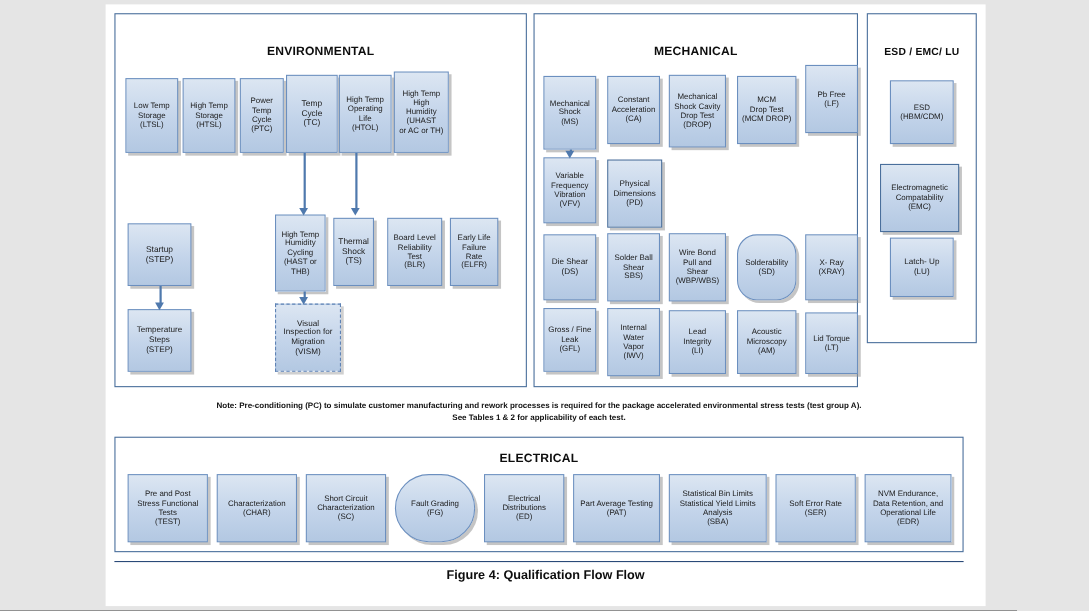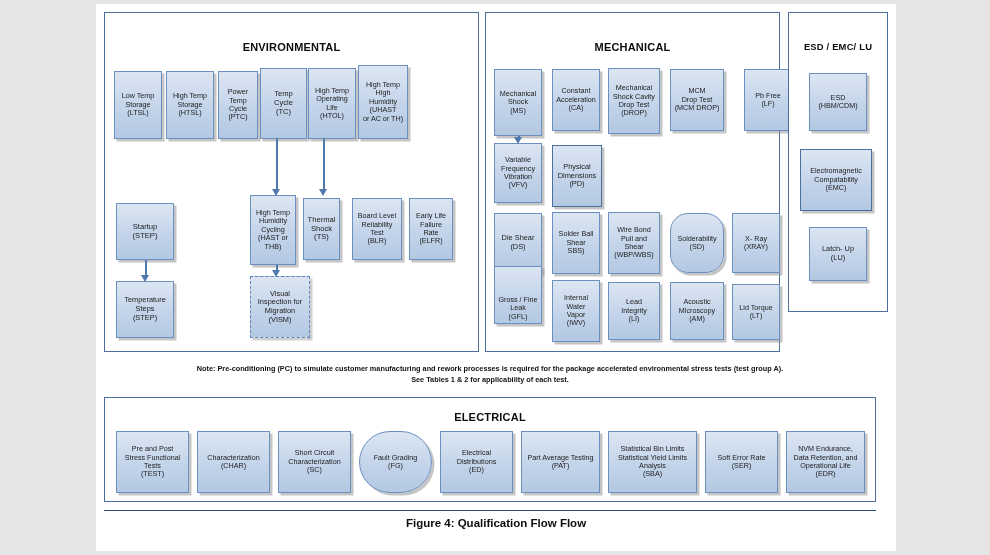--- a/index.html
+++ b/index.html
@@ -118,21 +118,21 @@
       </div>
       <div class="box" style="left: 456px; top: 65px; width: 48px; height: 62px; font-size: 7.2px;">
         <span>Constant<br>Acceleration<br>(CA)</span>
       </div>
       <div class="box" style="left: 512px; top: 64px; width: 52px; height: 66px; font-size: 7.2px;">
         <span>Mechanical<br>Shock Cavity<br>Drop Test<br>(DROP)</span>
       </div>
       <div class="box" style="left: 574px; top: 65px; width: 54px; height: 62px; font-size: 7.2px;">
         <span>MCM<br>Drop Test<br>(MCM DROP)</span>
       </div>
-      <div class="box" style="left: 636px; top: 65px; width: 48px; height: 62px; font-size: 7.2px; margin-left: 12px;">
+      <div class="box" style="left: 636px; top: 55px; width: 48px; height: 62px; font-size: 7.2px;">
         <span>Pb Free<br>(LF)</span>
       </div>
       <div class="box" style="left: 398px; top: 139px; width: 48px; height: 60px; font-size: 7.2px;">
         <span>Variable<br>Frequency<br>Vibration<br>(VFV)</span>
       </div>
       <div class="box strong" style="left: 456px; top: 141px; width: 50px; height: 62px; font-size: 7.4px;">
         <span>Physical<br>Dimensions<br>(PD)</span>
       </div>
       <div class="box" style="left: 398px; top: 209px; width: 48px; height: 60px; font-size: 7.4px;">
         <span>Die Shear<br>(DS)</span>
@@ -142,21 +142,21 @@
       </div>
       <div class="box" style="left: 512px; top: 208px; width: 52px; height: 62px; font-size: 7.2px;">
         <span>Wire Bond<br>Pull and<br>Shear<br>(WBP/WBS)</span>
       </div>
       <div class="box" style="left: 574px; top: 209px; width: 54px; height: 60px; font-size: 7.2px; border-radius: 18px;">
         <span>Solderability<br>(SD)</span>
       </div>
       <div class="box" style="left: 636px; top: 209px; width: 48px; height: 60px; font-size: 7.2px;">
         <span>X- Ray<br>(XRAY)</span>
       </div>
-      <div class="box" style="left: 398px; top: 262px; width: 48px; height: 58px; font-size: 7.2px; align-items: flex-end;">
+      <div class="box" style="left: 398px; top: 276px; width: 48px; height: 58px; font-size: 7.2px;">
         <span>Gross / Fine<br>Leak<br>(GFL)</span>
       </div>
       <div class="box" style="left: 456px; top: 276px; width: 48px; height: 62px; font-size: 7.2px;">
         <span>Internal<br>Water<br>Vapor<br>(IWV)</span>
       </div>
       <div class="box" style="left: 512px; top: 278px; width: 52px; height: 58px; font-size: 7.2px;">
         <span>Lead<br>Integrity<br>(LI)</span>
       </div>
       <div class="box" style="left: 574px; top: 278px; width: 54px; height: 58px; font-size: 7.2px;">
         <span>Acoustic<br>Microscopy<br>(AM)</span>
@@ -168,21 +168,21 @@
       <div class="arrowhead" style="left: 418.3px; top: 133px;"></div>
       <div class="panel" style="left: 692px; top: 8px; width: 100px; height: 300px;">
         <div class="panel-title" style="top: 28px; font-size: 9.4px;">ESD / EMC/ LU</div>
       </div>
       <div class="box" style="left: 713px; top: 69px; width: 58px; height: 58px; font-size: 7.2px;">
         <span>ESD<br>(HBM/CDM)</span>
       </div>
       <div class="box strong" style="left: 704px; top: 145px; width: 72px; height: 62px; font-size: 7.2px;">
         <span>Electromagnetic<br>Compatability<br>(EMC)</span>
       </div>
-      <div class="box" style="left: 713px; top: 223px; width: 58px; height: 54px; font-size: 7.4px;">
+      <div class="box" style="left: 713px; top: 212px; width: 58px; height: 54px; font-size: 7.4px;">
         <span>Latch- Up<br>(LU)</span>
       </div>
       <div class="panel" style="left: 8px; top: 393px; width: 772px; height: 105px;">
         <div class="panel-title" style="top: 13px; font-size: 11px; text-align: center;">ELECTRICAL</div>
       </div>
       <div class="box" style="left: 20px; top: 427px; width: 73px; height: 62px; font-size: 7.2px;">
         <span>Pre and Post<br>Stress Functional<br>Tests<br>(TEST)</span>
       </div>
       <div class="box" style="left: 101px; top: 427px; width: 73px; height: 62px; font-size: 7.2px;">
         <span>Characterization<br>(CHAR)</span>

